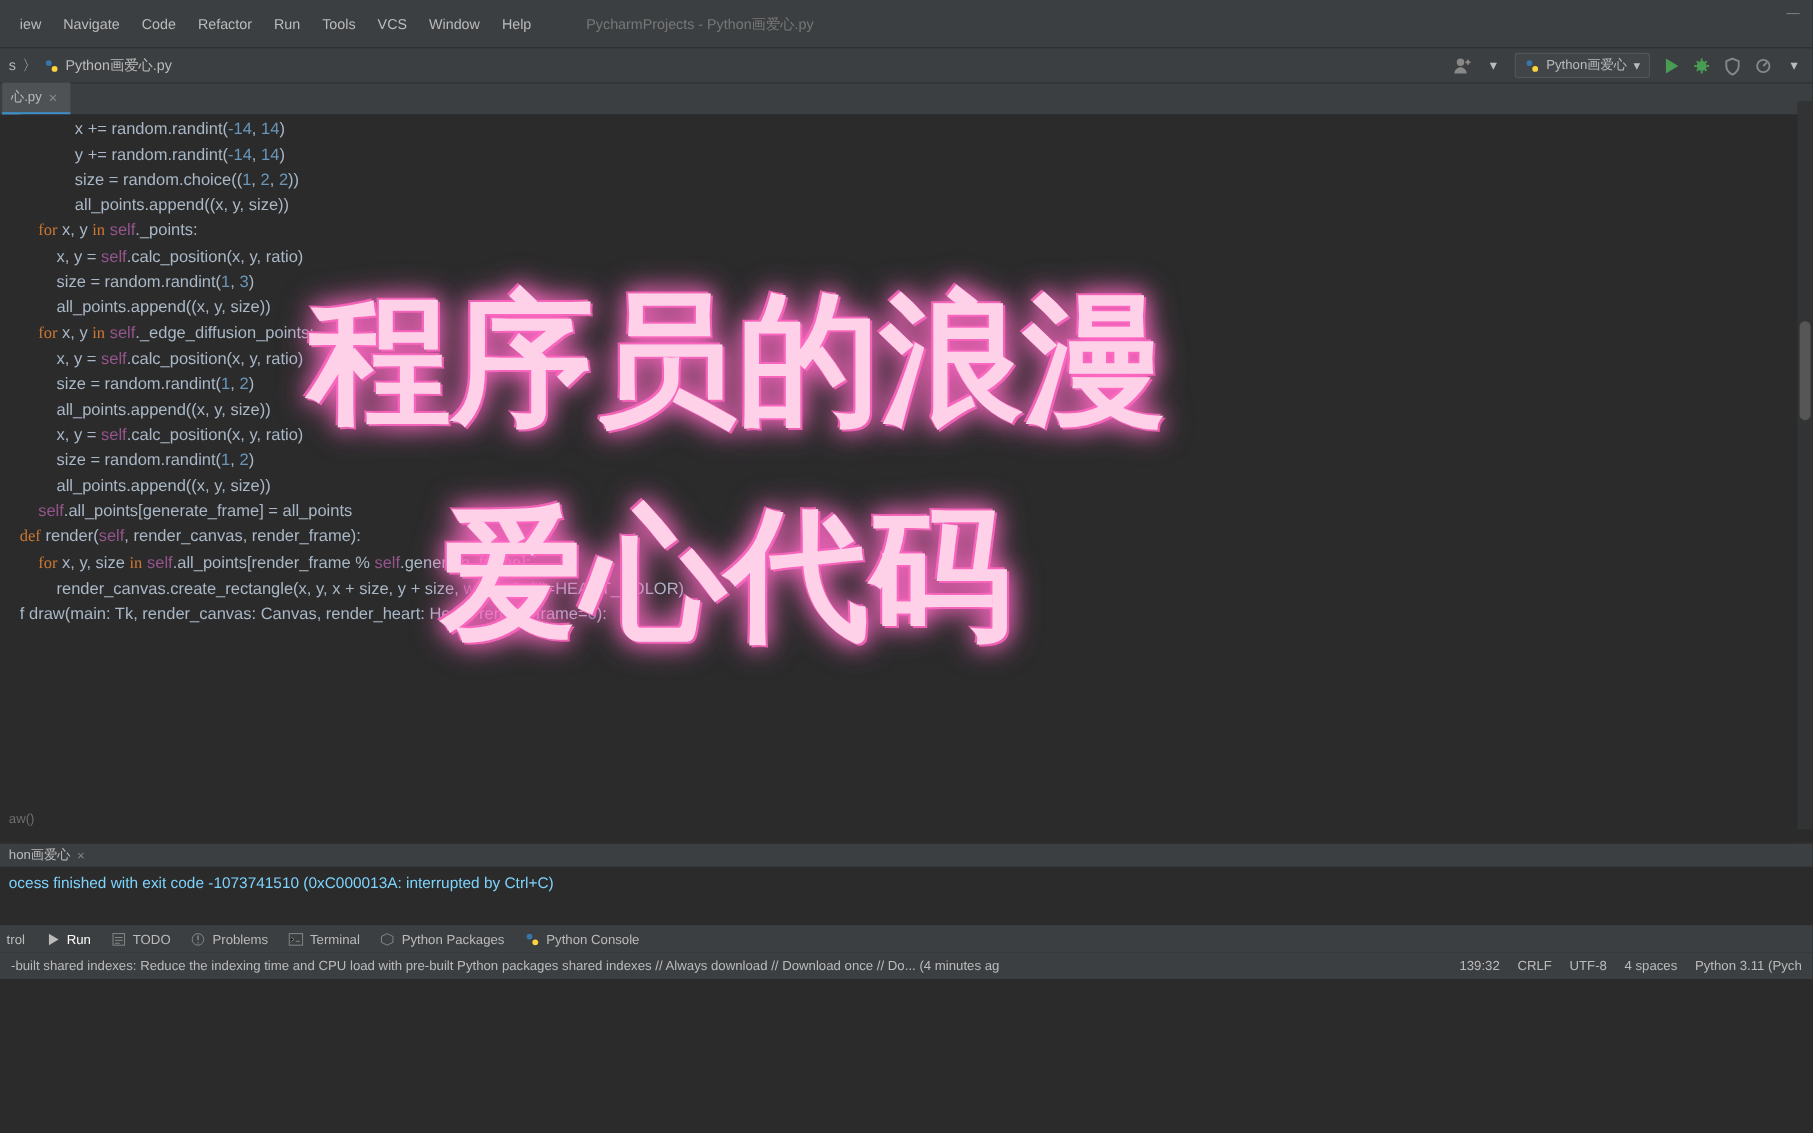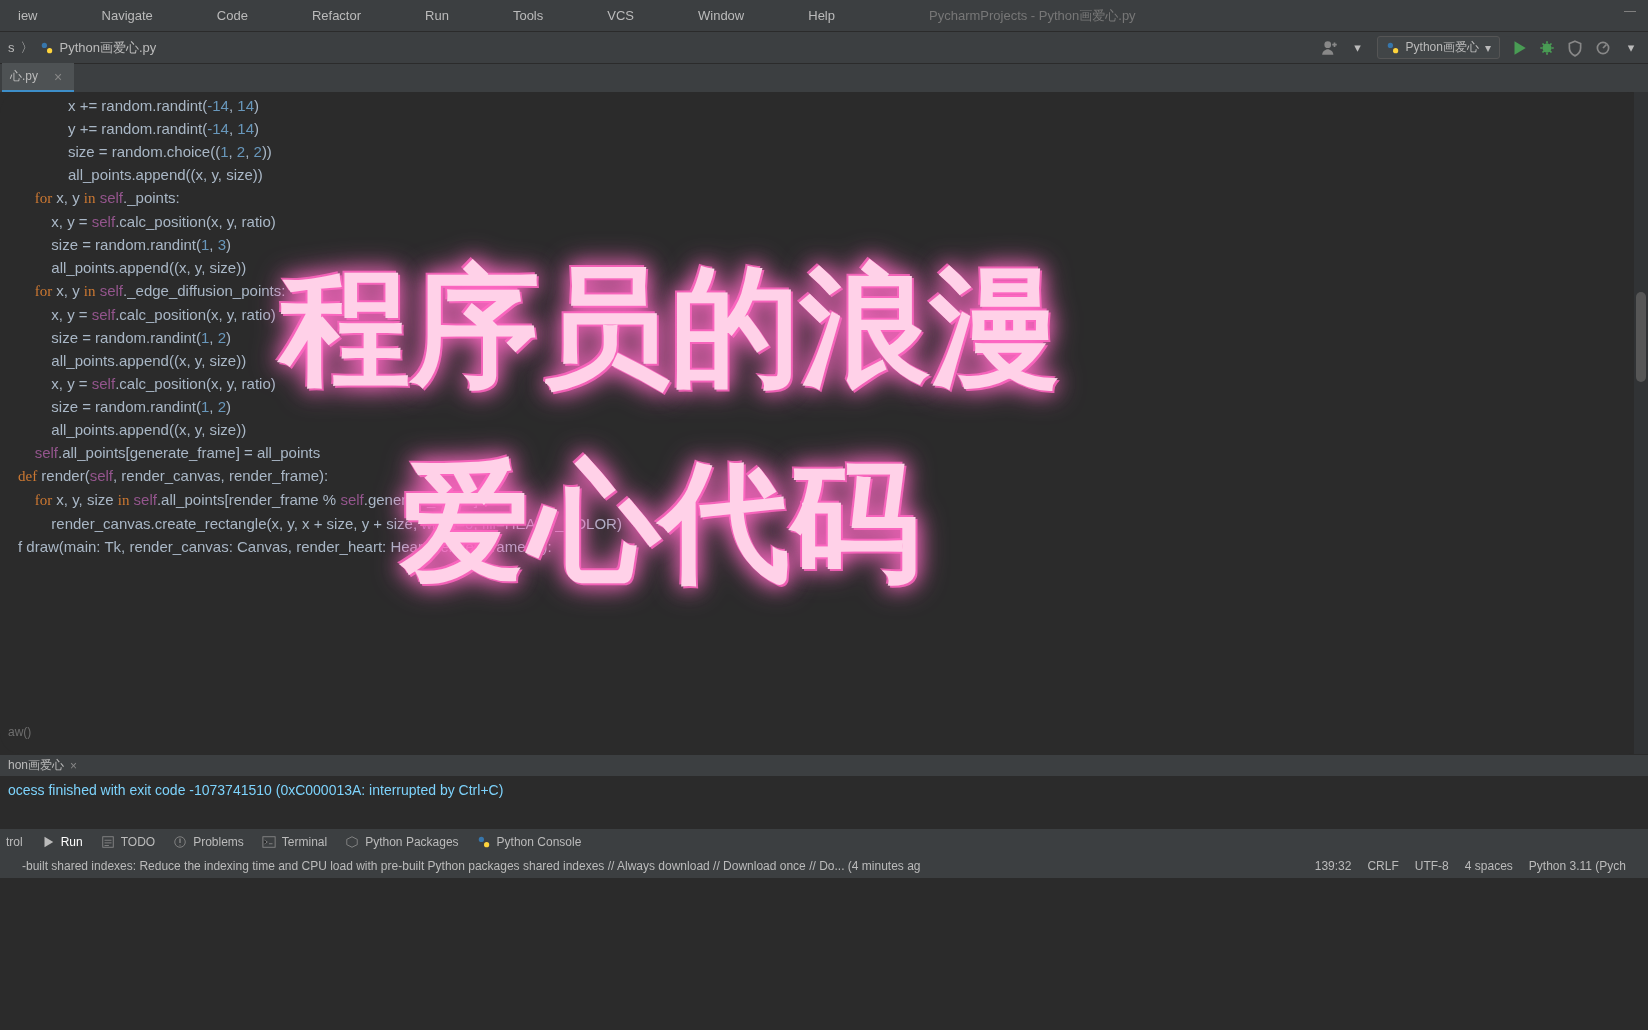--- a/index.html
+++ b/index.html
@@ -1,35 +1,35 @@
 <!DOCTYPE html>
 <html><head>
 <meta charset="utf-8">
 <style>
 * { margin: 0; padding: 0; box-sizing: border-box; font-family: "Segoe UI", sans-serif; }
 body { background: #2b2b2b; color: #a9b7c6; width: 1648px; height: 1030px; overflow: hidden; position: relative; }
 
 
-.menubar { height: 32px; background: #3c3f41; display: flex; align-items: center; padding: 12px 8px; color: #bbbbbb; font-size: 13px; border-bottom: 1px solid #2b2b2b; gap: 44px; }
+.menubar { height: 44px; background: #3c3f41; display: flex; align-items: center; padding: 12px 8px; color: #bbbbbb; font-size: 13px; border-bottom: 1px solid #2b2b2b; }
 .menubar .menu-item { padding: 4px 10px; cursor: pointer; }
 .menubar .title { margin-left: 40px; color: #777; font-size: 13px; }
 
 
 .toolbar { height: 32px; background: #3c3f41; display: flex; align-items: center; padding: 0 8px; border-bottom: 1px solid #2b2b2b; font-size: 13px; color: #bbbbbb; justify-content: space-between; }
 .toolbar-left { display: flex; align-items: center; gap: 6px; }
 .toolbar-right { display: flex; align-items: center; gap: 10px; }
 .py-icon { width: 14px; height: 14px; display: inline-block; }
 .run-config { background: #414547; border: 1px solid #555; padding: 2px 8px; border-radius: 3px; display: flex; align-items: center; gap: 6px; font-size: 12px; }
 .tb-icon { width: 18px; height: 18px; display: flex; align-items: center; justify-content: center; cursor: pointer; }
 .tb-icon.green svg { fill: #499c54; }
 .tb-icon.gray svg { fill: #888; }
 
 
 .editor-tabs { height: 28px; background: #3c3f41; display: flex; align-items: flex-end; padding-left: 2px; }
-.editor-tab { background: #4e5254; padding: 5px 12px 5px 8px; font-size: 12px; color: #bbbbbb; display: flex; align-items: center; gap: 12px; border-bottom: 2px solid #3d8ec9; }
+.editor-tab { background: #4e5254; padding: 5px 12px 5px 8px; font-size: 12px; color: #bbbbbb; display: flex; align-items: center; gap: 2px; border-bottom: 2px solid #3d8ec9; }
 .editor-tab .close { color: #888; font-size: 14px; margin-left: 4px; }
 
 
 .editor { background: #2b2b2b; padding: 2px 0; font-family: "Consolas", "Menlo", monospace; font-size: 15px; line-height: 23px; height: 662px; overflow: hidden; position: relative; border-radius: 21px; }
 .editor-line { white-space: pre; padding-left: 18px; }
 .kw { color: #cc7832; font-family: Liberation Serif, serif; }
 .self { color: #94558d; }
 .num { color: #6897bb; }
 .fn { color: #a9b7c6; }
 .attr { color: #9876aa; }
@@ -46,21 +46,21 @@
 
 .console { background: #2b2b2b; padding: 6px 8px; font-family: "Consolas", monospace; font-size: 14px; color: #7dd3fc; height: 24px; }
 
 
 .bottom-tabs { height: 26px; background: #3c3f41; display: flex; align-items: center; padding: 0 6px; gap: 18px; font-size: 12px; color: #bbbbbb; border-top: 1px solid #2b2b2b; margin-top: 28px; }
 .bottom-tab { display: flex; align-items: center; gap: 6px; cursor: pointer; }
 .bottom-tab.active { color: #fff; }
 .bt-icon { width: 14px; height: 14px; }
 
 
-.statusbar { height: 24px; background: #3c3f41; display: flex; align-items: center; padding: 0 22px; font-size: 12px; color: #bbbbbb; justify-content: space-between; }
+.statusbar { height: 24px; background: #3c3f41; display: flex; align-items: center; padding: 0 10px; font-size: 12px; color: #bbbbbb; justify-content: space-between; }
 .status-left { flex: 1; white-space: nowrap; overflow: hidden; }
 .status-right { display: flex; gap: 16px; }
 
 
 .vscroll { position: absolute; right: 0; top: 92px; width: 14px; height: 662px; background: #313335; }
 .vscroll-thumb { position: absolute; right: 2px; top: 200px; width: 10px; height: 90px; background: #565656; border-radius: 5px; }
 
 
 .window-controls { position: absolute; top: 4px; right: 6px; display: flex; gap: 4px; }
 .wc { width: 24px; height: 18px; color: #888; font-size: 12px; text-align: center; cursor: pointer; }

